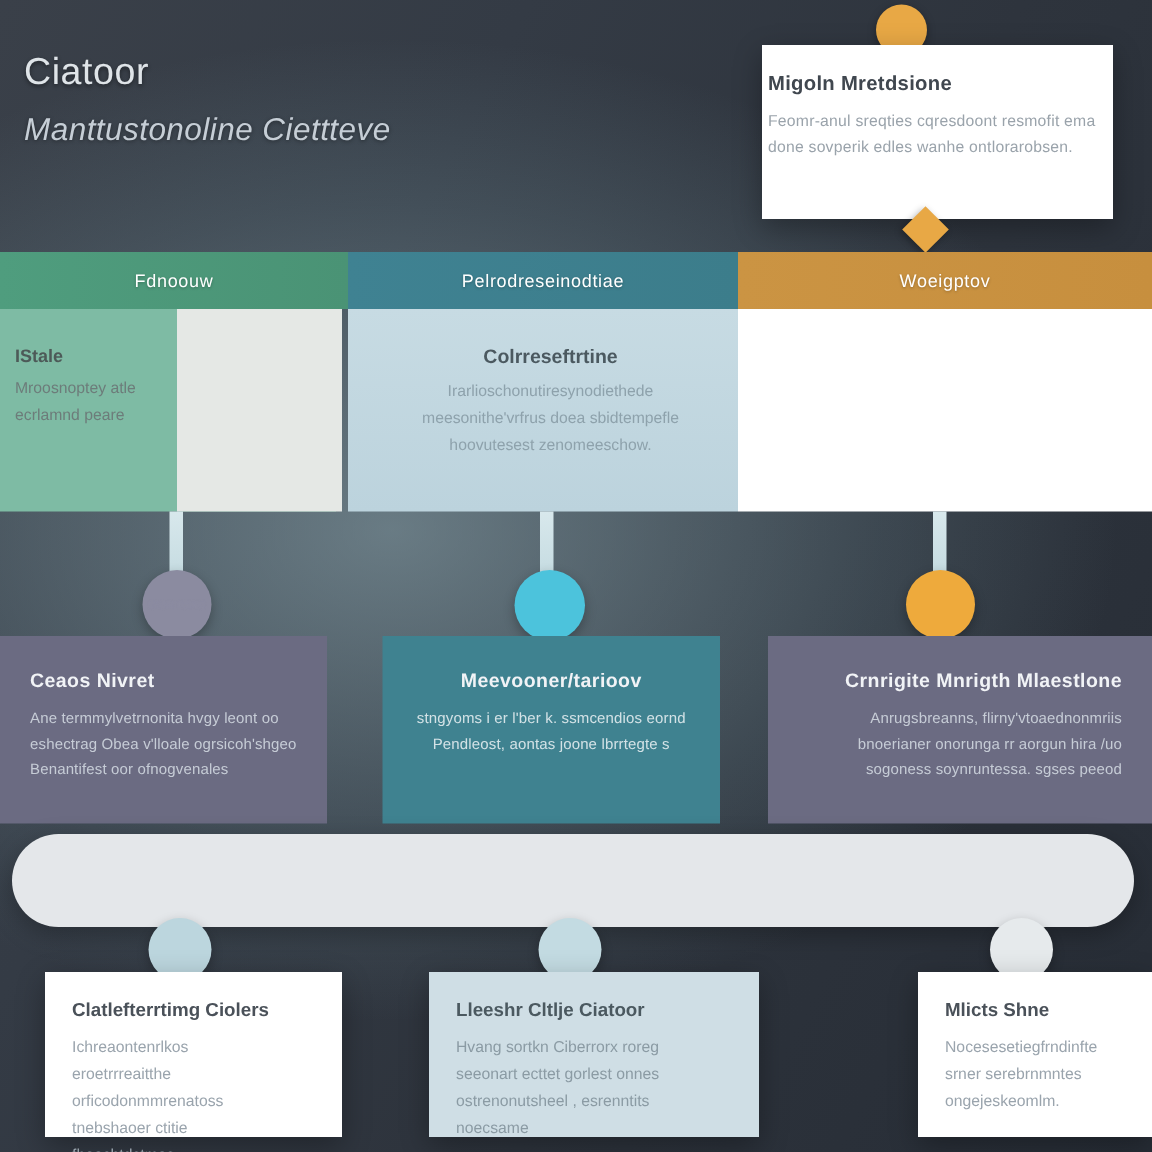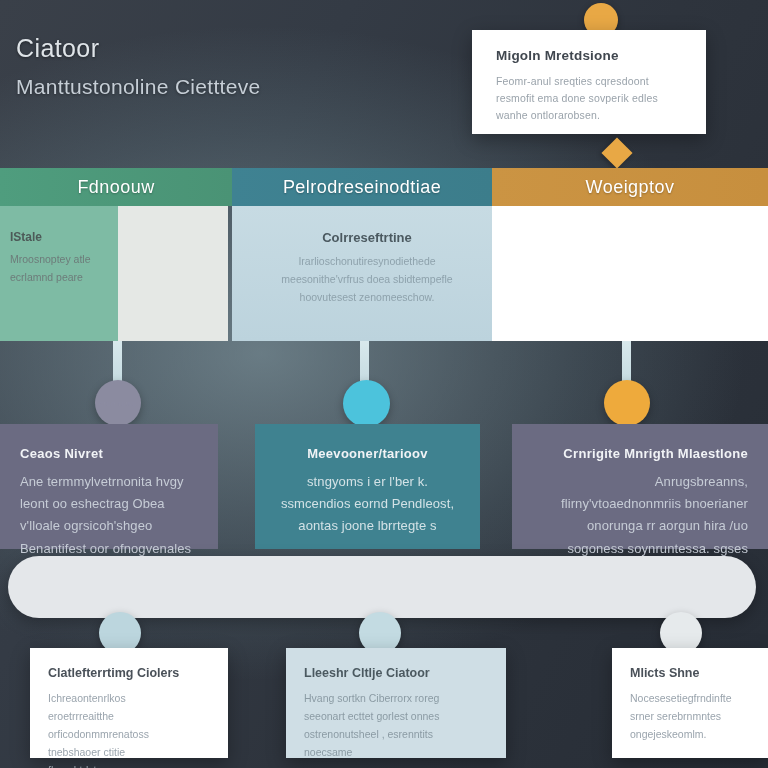--- a/index.html
+++ b/index.html
@@ -18,54 +18,54 @@
   
   .title-block{position:absolute;left:16px;top:34px;width:420px;}
   .title-main{
     font-size:25px;color:#dfe4e8;letter-spacing:.4px;
     text-shadow:0 1px 3px rgba(0,0,0,.45);filter:blur(.35px);
     font-weight:400;line-height:1.15;
   }
   .title-sub{
     margin-top:12px;font-size:21px;color:#c6ced6;letter-spacing:.3px;
     text-shadow:0 1px 3px rgba(0,0,0,.4);filter:blur(.4px);
-    font-weight:400;line-height:1.15;
+    font-weight:400;line-height:1.15;font-style:italic;
   }
 
   
   .card{
     position:absolute;background:#ffffff;
     box-shadow:0 6px 18px rgba(0,0,0,.30);
   }
   .card-h{
     font-size:13.5px;color:#40474f;font-weight:600;letter-spacing:.2px;
     filter:blur(.35px);margin-bottom:9px;line-height:1.2;
   }
   .card-b{
     font-size:10.5px;color:#9aa3ab;line-height:1.62;letter-spacing:.15px;
     filter:blur(.45px);
   }
 
   
-  #callout{left:472px;top:30px;width:234px;height:104px;padding:18px 24px;box-sizing:border-box;}
+  #callout{left:508px;top:30px;width:234px;height:116px;padding:18px 4px;box-sizing:border-box;}
   #callout-dot{
     position:absolute;left:584px;top:3px;width:34px;height:34px;border-radius:50%;
     background:#e8a845;box-shadow:0 2px 6px rgba(0,0,0,.35);
   }
   #callout-diamond{
     position:absolute;left:606px;top:142px;width:22px;height:22px;
     background:#e8a845;transform:rotate(45deg);
     box-shadow:0 2px 5px rgba(0,0,0,.3);
   }
 
   
   .strip{position:absolute;top:168px;height:38px;}
   .strip-label{
     position:absolute;left:0;right:0;top:50%;transform:translateY(-50%);
-    text-align:center;color:#ffffff;font-size:18px;letter-spacing:.45px;
+    text-align:center;color:#ffffff;font-size:12px;letter-spacing:.45px;
     filter:blur(.4px);font-weight:500;
     text-shadow:0 1px 2px rgba(0,0,0,.28);
   }
   #strip-1{left:0;width:232px;background:linear-gradient(90deg,#4f9d7e 0%,#4a9375 100%);}
   #strip-2{left:232px;width:260px;background:linear-gradient(90deg,#3f8292 0%,#3c7d8b 100%);}
   #strip-3{left:492px;width:276px;background:linear-gradient(90deg,#cb9443 0%,#c78f3e 100%);}
 
   .panel{position:absolute;top:206px;}
   #panel-1{left:-8px;width:232px;height:135px;background:#7ebba4;}
   #panel-1b{left:118px;top:206px;width:110px;height:135px;background:#e5e8e5;position:absolute;}
@@ -100,21 +100,21 @@
   
   .fcard{position:absolute;top:424px;height:125px;padding:22px 20px 0 20px;box-sizing:border-box;}
   #fcard-1{left:0;width:218px;background:#6b6b82;}
   #fcard-2{left:255px;width:225px;background:#3f8290;}
   #fcard-3{left:512px;width:256px;background:#6b6b82;text-align:right;}
   .fcard-h{
     font-size:13px;color:#f1f3f6;font-weight:600;letter-spacing:.3px;
     filter:blur(.4px);margin-bottom:9px;line-height:1.2;
   }
   .fcard-b{
-    font-size:13px;color:#c6ccd6;line-height:1.72;letter-spacing:.1px;filter:blur(.5px);
+    font-size:10px;color:#c6ccd6;line-height:1.72;letter-spacing:.1px;filter:blur(.5px);
   }
   #fcard-2 .fcard-h,#fcard-2 .fcard-b{text-align:center;}
   #fcard-2 .fcard-b{color:#d3e2e6;}
 
   
   #pill{
     position:absolute;left:8px;top:556px;width:748px;height:62px;
     border-radius:31px;background:#e4e7ea;box-shadow:0 5px 16px rgba(0,0,0,.28);
   }
 

